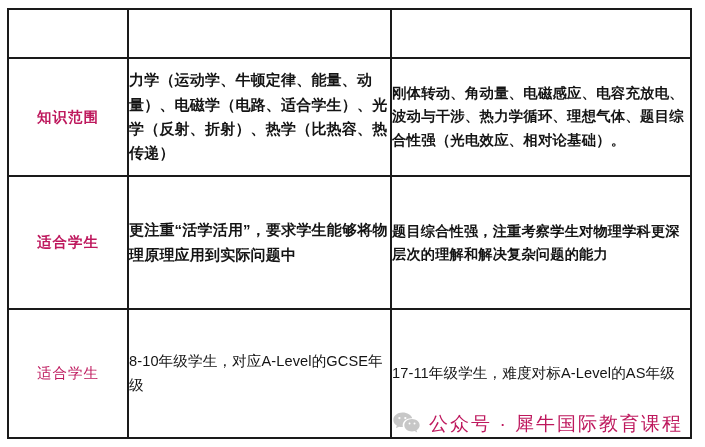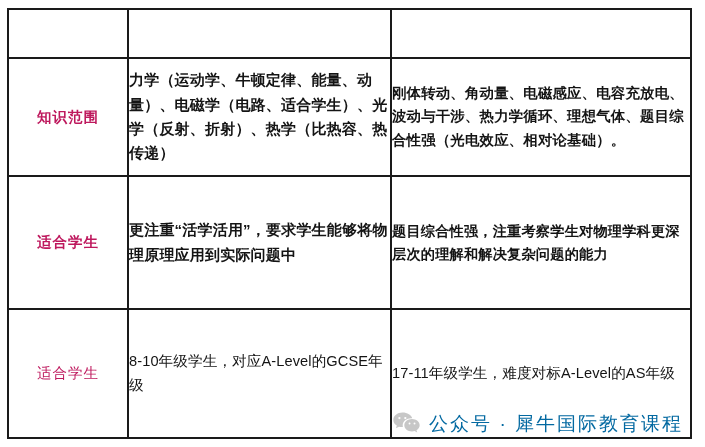--- a/index.html
+++ b/index.html
@@ -101,21 +101,21 @@
   }
 
   
   #watermark {
     position: absolute;
     right: 22px;
     bottom: 13px;
     display: flex;
     align-items: center;
     gap: 9px;
-    color: #0369a1;
+    color: #be185d;
     font-size: 19px;
     letter-spacing: 2px;
     white-space: nowrap;
     z-index: 5;
     pointer-events: none;
     user-select: none;
   }
   #watermark .wm-icon {
     display: block;
     width: 27px;

